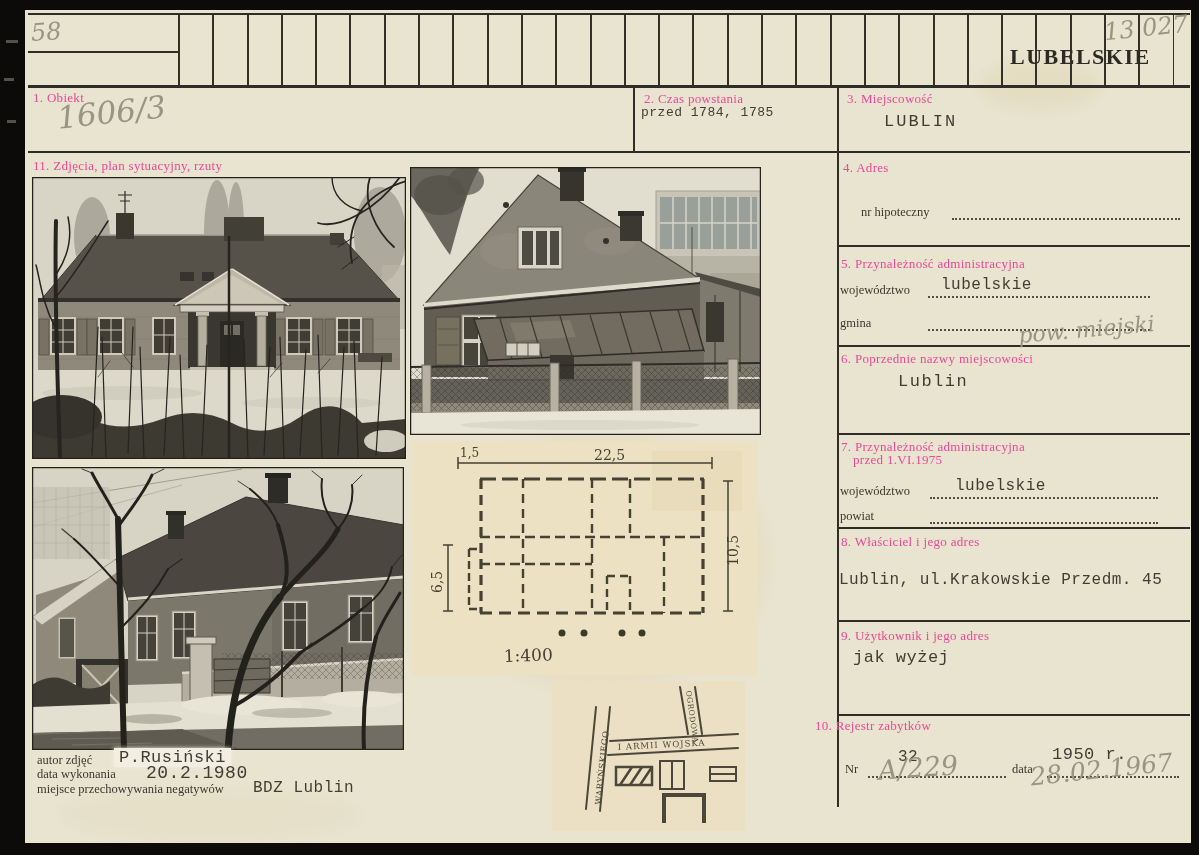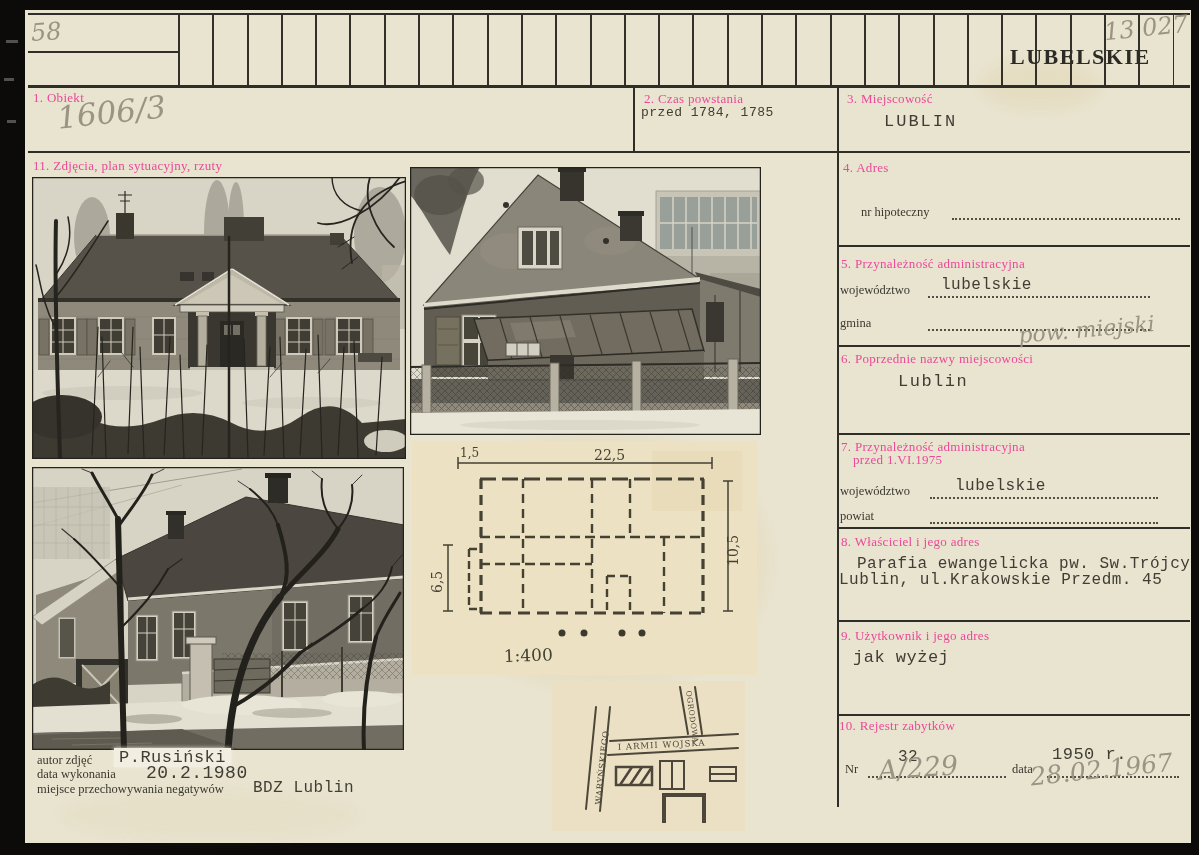--- a/index.html
+++ b/index.html
@@ -83,27 +83,26 @@
 
   <span class="lbl" style="left:841px;top:439px;">7. Przynależność administracyjna</span>
   <span class="lbl" style="left:853px;top:452px;">przed 1.VI.1975</span>
   <span class="lbl-sm" style="left:840px;top:484px;">województwo</span>
   <span class="type" style="left:955px;top:477px;">lubelskie</span>
   <div class="dotted" style="left:930px;top:497px;width:228px;"></div>
   <span class="lbl-sm" style="left:840px;top:509px;">powiat</span>
   <div class="dotted" style="left:930px;top:522px;width:228px;"></div>
 
   <span class="lbl" style="left:841px;top:534px;">8. Właściciel i jego adres</span>
-  <span class="type" style="left:857px;top:555px;">Parafia ewangelicka pw. Sw.Trójcy</span>
   <span class="type" style="left:839px;top:571px;">Lublin, ul.Krakowskie Przedm. 45</span>
 
   <span class="lbl" style="left:841px;top:628px;">9. Użytkownik i jego adres</span>
   <span class="type" style="left:853px;top:648px;font-size:17px;">jak wyżej</span>
 
-  <span class="lbl" style="left:839px;top:718px;">10. Rejestr zabytków</span>
+  <span class="lbl" style="left:815px;top:718px;">10. Rejestr zabytków</span>
   <span class="lbl-sm" style="left:845px;top:762px;">Nr</span>
   <span class="type" style="left:898px;top:748px;">32</span>
   <div class="dotted" style="left:868px;top:776px;width:138px;"></div>
   <span class="lbl-sm" style="left:1012px;top:762px;">data</span>
   <span class="type" style="left:1052px;top:745px;font-size:17px;">1950 r.</span>
   <div class="dotted" style="left:1047px;top:776px;width:132px;"></div>
   <span class="pencil" style="left:878px;top:752px;font-size:27px;transform:rotate(-4deg);">A/229</span>
   <span class="pencil" style="left:1030px;top:755px;font-size:25px;transform:rotate(-6deg);">28.02.1967</span>
 
   <span class="lbl" style="left:33px;top:158px;">11. Zdjęcia, plan sytuacyjny, rzuty</span>

